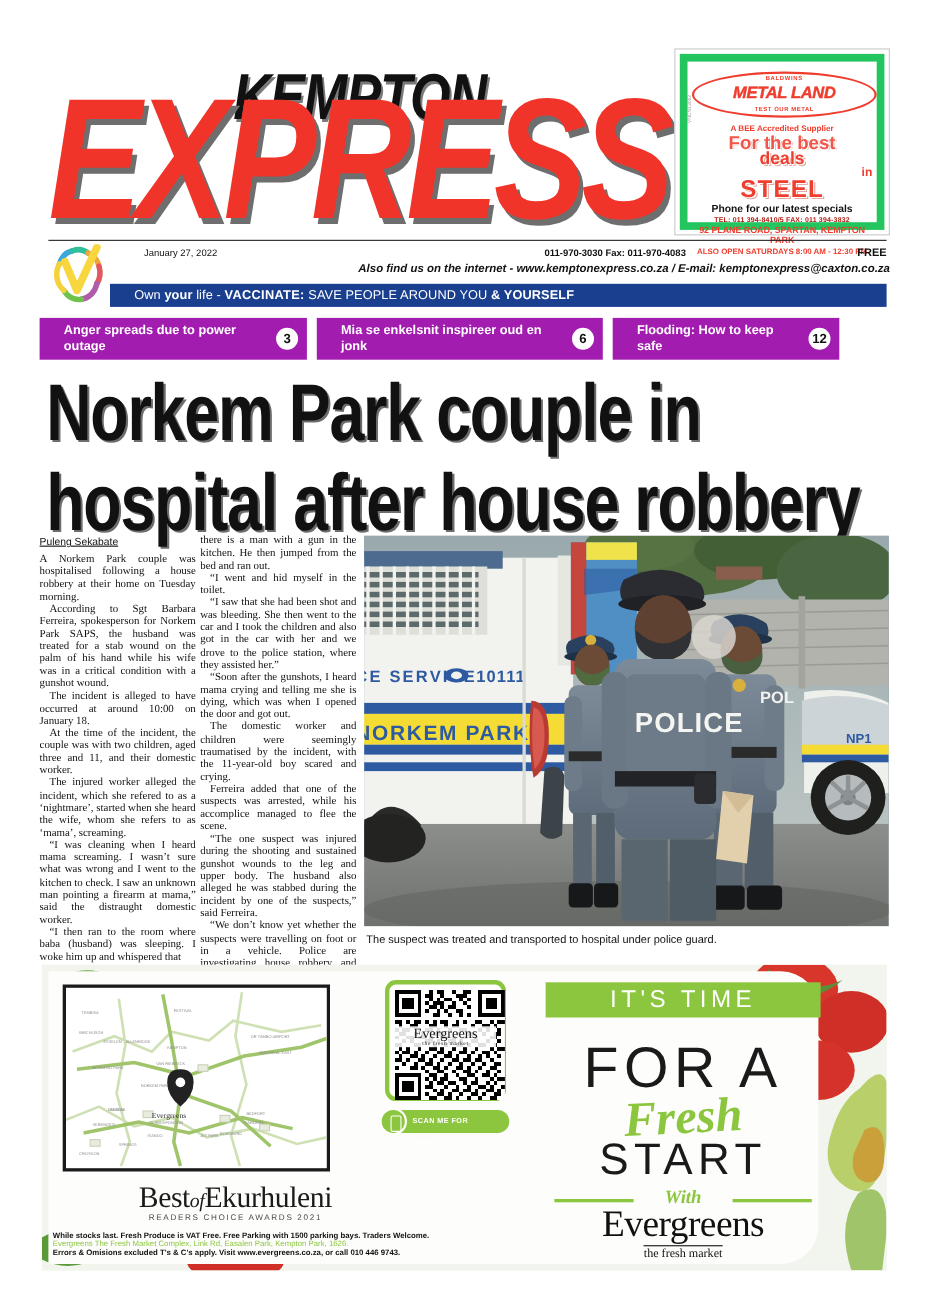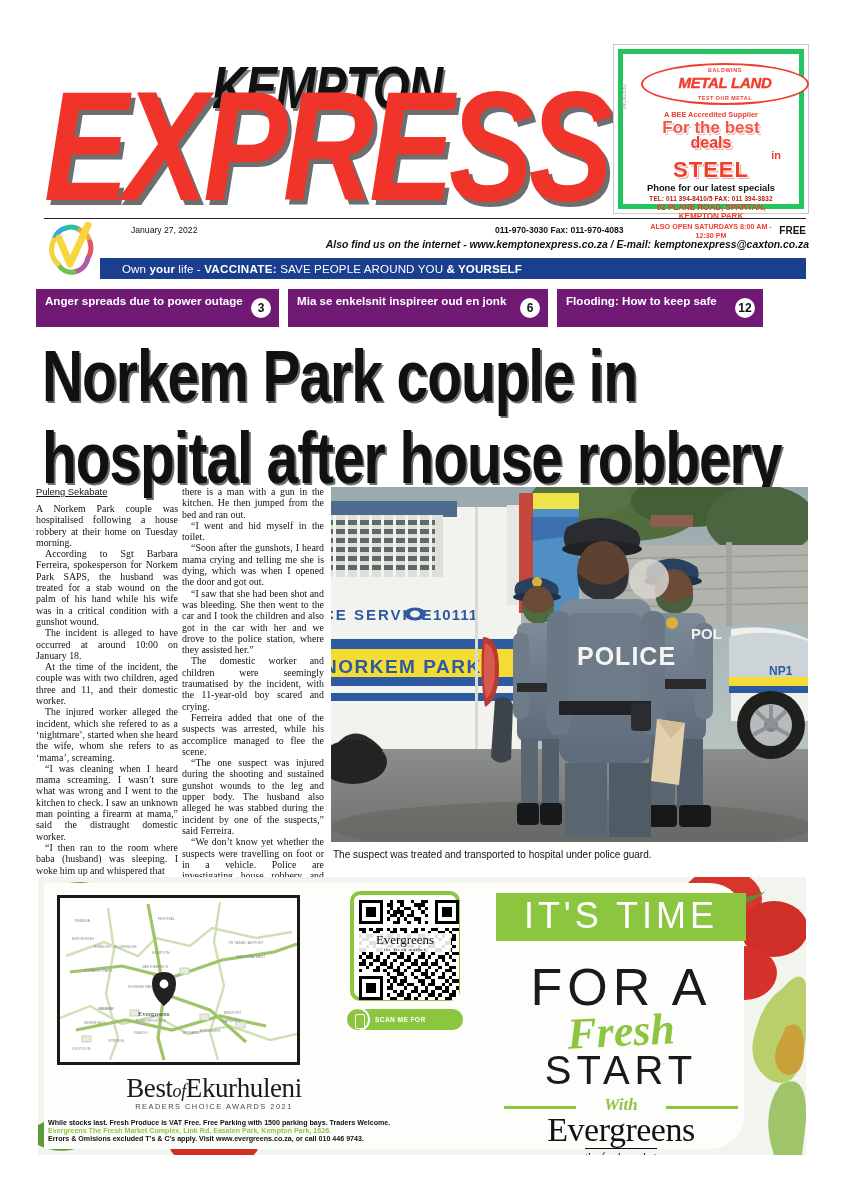--- a/index.html
+++ b/index.html
@@ -35,21 +35,21 @@
     white-space: nowrap;
   }
 
   
   .ad-metal {
     position: absolute; right: 33px; top: 44px;
     width: 196px; height: 170px;
     background: #fff; border: 1px solid #c9c9c9;
     padding: 4px;
   }
-  .ad-metal-inner { width: 100%; height: 100%; border: 5px solid #22c55e; position: relative; padding: 4px 18px; }
+  .ad-metal-inner { width: 100%; height: 100%; border: 7px solid #22c55e; position: relative; padding: 4px 4px; }
   .ml-oval {
     margin: 5px auto 0; width: 168px; height: 42px;
     border: 2px solid #ef3d2e; border-radius: 50%;
     background: #fff; position: relative;
   }
   .ml-baldwins { position: absolute; top: 2px; left: 0; right: 0; text-align: center; font-size: 5.4px; font-weight: bold; color: #ef3d2e; letter-spacing: .6px; }
   .ml-name {
     position: absolute; top: 9px; left: 0; right: 0; text-align: center;
     font-size: 15px; font-weight: bold; font-style: italic;
     color: #ef3d2e; letter-spacing: -.3px;
@@ -84,21 +84,21 @@
     width: 706px; height: 21px;
     background: #1a3f8f; color: #fff;
     font-size: 11.6px; line-height: 21px;
     padding-left: 22px; letter-spacing: .1px;
   }
   .vbanner .w { font-weight: bold; }
   .vbanner .vac { font-weight: bold; letter-spacing: .3px; }
 
   
   .teasers { position: absolute; left: 36px; top: 289px; width: 772px; height: 38px; display: flex; gap: 9px; }
-  .teaser { position: relative; background: #701a75; height: 38px; padding: 5px 34px 0 9px; }
+  .teaser { position: relative; background: #a21caf; height: 38px; padding: 5px 34px 0 22px; }
   .teaser.t1 { width: 243px; }
   .teaser.t2 { width: 260px; }
   .teaser.t3 { width: 206px; }
   .teaser-label { font-size: 11.6px; font-weight: bold; color: #fff; line-height: 13.6px; }
   .teaser-page {
     position: absolute; right: 8px; top: 9px;
     width: 20px; height: 20px; border-radius: 50%;
     background: #fff; color: #111;
     font-size: 12px; font-weight: bold;
     text-align: center; line-height: 20px;
@@ -187,37 +187,37 @@
     position: absolute; left: 301px; top: 124px;
     width: 25px; height: 25px; border-radius: 50%;
     background: #8cc63f; border: 2px solid #fff;
   }
   .scan-phone::after {
     content: ""; position: absolute; left: 8px; top: 5px;
     width: 8px; height: 13px; border: 1.4px solid #fff; border-radius: 2px;
   }
 
   .slogan { position: absolute; left: 452px; top: 10px; width: 250px; text-align: center; }
-  .sl-its { background: #8cc63f; color: #fff; font-size: 36px; letter-spacing: 4px; padding: 2px 0 4px; font-family: "Liberation Sans", sans-serif; }
+  .sl-its { background: #8cc63f; color: #fff; font-size: 22px; letter-spacing: 4px; padding: 2px 0 4px; font-family: "Liberation Sans", sans-serif; }
   .sl-for { font-size: 52px; letter-spacing: 5px; color: #1a1a1a; margin-top: 16px; font-family: "Liberation Sans", sans-serif; }
   .sl-fresh { font-family: "Liberation Serif", serif; font-style: italic; font-weight: bold; font-size: 44px; color: #8cc63f; line-height: .85; margin-top: -4px; transform: rotate(-3deg); }
   .sl-start { font-size: 40px; letter-spacing: 5px; color: #1a1a1a; margin-top: -2px; font-family: "Liberation Sans", sans-serif; }
   .sl-with-row { position: relative; height: 20px; margin-top: 2px; }
   .sl-with-row::before, .sl-with-row::after {
     content: ""; position: absolute; top: 11px; width: 72px; height: 3px; background: #8cc63f;
   }
   .sl-with-row::before { left: 8px; }
   .sl-with-row::after { right: 8px; }
   .sl-with { font-family: "Liberation Serif", serif; font-style: italic; font-weight: bold; font-size: 17px; color: #8cc63f; position: relative; z-index: 2; }
   .sl-ever { font-family: "Liberation Serif", serif; font-size: 34px; color: #111; line-height: .9; letter-spacing: -.5px; }
   .sl-market { font-family: "Liberation Serif", serif; font-size: 11px; color: #111; border-top: 1.6px solid #111; padding-top: 1px; display: inline-block; }
 
   .fineprint { position: absolute; left: 48px; top: 1119px; width: 420px; font-family: "Liberation Sans", sans-serif; }
   .fp1 { font-size: 7.1px; font-weight: bold; color: #111; }
-  .fp2 { font-size: 7.1px; font-weight: bold; color: #8cc63f; }
+  .fp2 { font-size: 7.1px; font-weight: normal; color: #8cc63f; }
   .fp3 { font-size: 7.1px; font-weight: bold; color: #111; }
 </style>
 </head>
 <body>
 
 <div class="page">
 
   <div class="masthead">
     <div class="logo-wrap">
       <div class="logo-kempton">KEMPTON</div>
@@ -302,22 +302,22 @@
         <p>At the time of the incident, the couple was with two children, aged three and 11, and their domestic worker.</p>
         <p>The injured worker alleged the incident, which she refered to as a ‘nightmare’, started when she heard the wife, whom she refers to as ‘mama’, screaming.</p>
         <p>“I was cleaning when I heard mama screaming. I wasn’t sure what was wrong and I went to the kitchen to check. I saw an unknown man pointing a firearm at mama,” said the distraught domestic worker.</p>
         <p>“I then ran to the room where baba (husband) was sleeping. I woke him up and whispered that</p>
       </div>
     </div>
     <div class="col col2">
       <div class="ptext">
         <p class="first">there is a man with a gun in the kitchen. He then jumped from the bed and ran out.</p>
         <p>“I went and hid myself in the toilet.</p>
+        <p>“I saw that she had been shot and was bleeding. She then went to the car and I took the children and also got in the car with her and we drove to the police station, where they assisted her.”</p>
         <p>“Soon after the gunshots, I heard mama crying and telling me she is dying, which was when I opened the door and got out.</p>
-        <p>“I saw that she had been shot and was bleeding. She then went to the car and I took the children and also got in the car with her and we drove to the police station, where they assisted her.”</p>
         <p>The domestic worker and children were seemingly traumatised by the incident, with the 11-year-old boy scared and crying.</p>
         <p>Ferreira added that one of the suspects was arrested, while his accomplice managed to flee the scene.</p>
         <p>“The one suspect was injured during the shooting and sustained gunshot wounds to the leg and upper body. The husband also alleged he was stabbed during the incident by one of the suspects,” said Ferreira.</p>
         <p>“We don’t know yet whether the suspects were travelling on foot or in a vehicle. Police are investigating house robbery and attempted murder.”</p>
       </div>
     </div>
   </div>
 
   <div class="photo">
     <svg width="477" height="355" viewBox="0 0 477 355">

